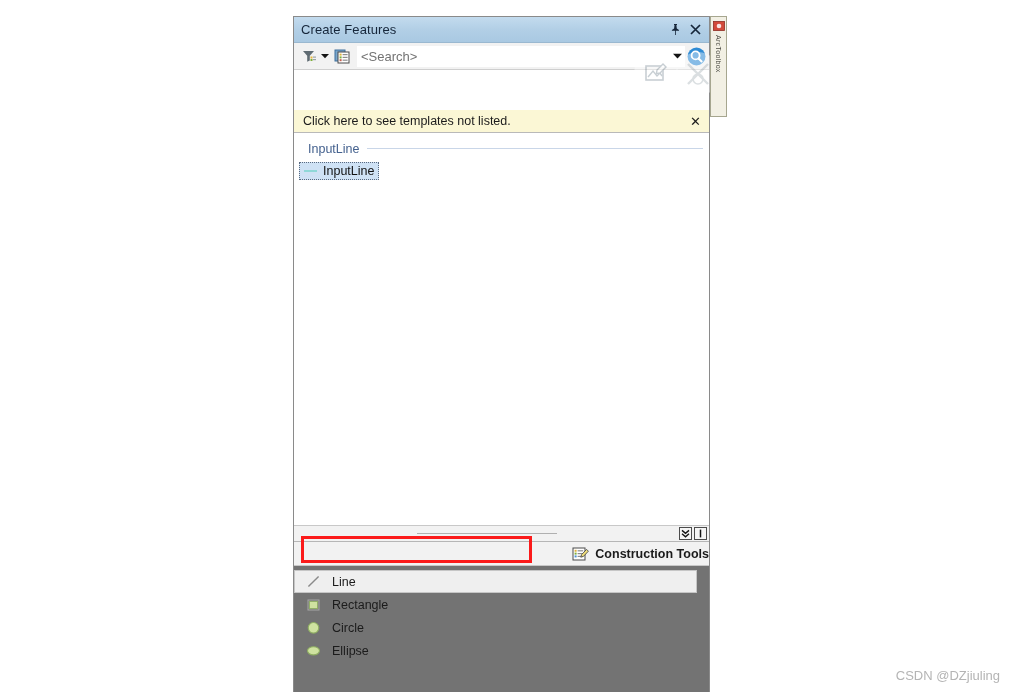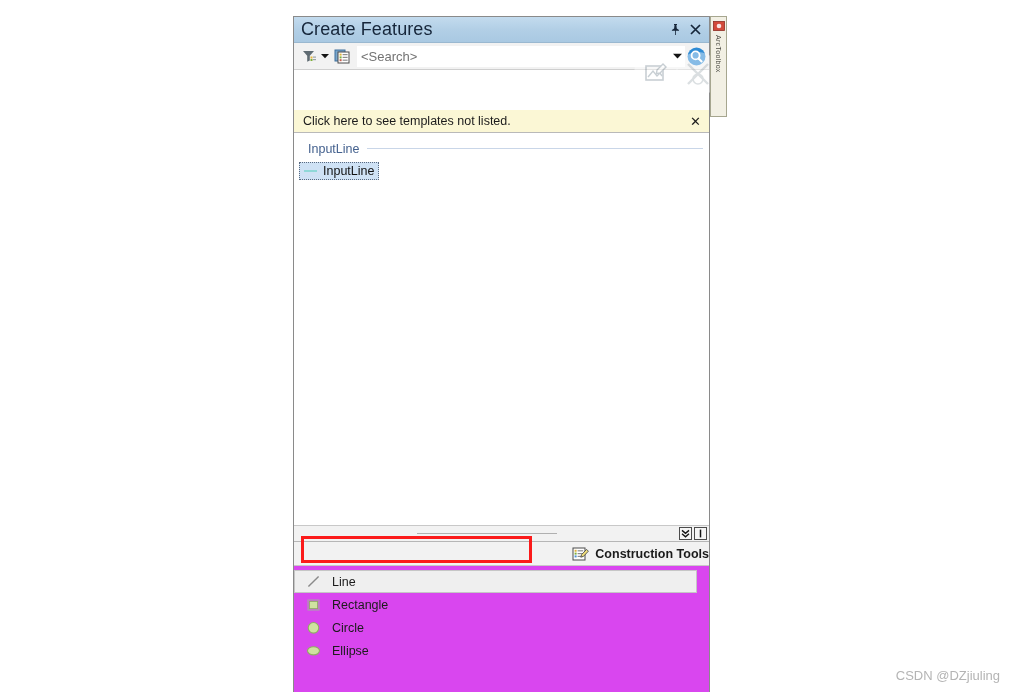--- a/index.html
+++ b/index.html
@@ -36,21 +36,21 @@
     background: linear-gradient(to bottom, #c3dbee 0%, #b2cfe6 50%, #a9c9e2 100%);
     border-bottom: 1px solid #9ab8d0;
     display: flex;
     align-items: center;
     padding: 0 4px 0 7px;
     box-sizing: border-box;
     flex: 0 0 auto;
     position: relative;
   }
   .panel-title {
-    font-size: 18px;
+    font-size: 13px;
     color: #16263a;
     font-weight: 400;
     letter-spacing: 0.1px;
     white-space: nowrap;
   }
   .titlebar-buttons {
     margin-left: auto;
     display: flex;
     align-items: center;
     gap: 7px;
@@ -266,21 +266,21 @@
     justify-content: flex-end;
   }
   .ct-header-label {
     font-size: 12.5px;
     font-weight: bold;
     color: #1b1b1b;
     white-space: nowrap;
   }
   .ct-list {
     flex: 1 1 auto;
-    background: #d946ef;
+    background: #737373;
     padding: 4px 0 0 0;
     box-sizing: border-box;
     position: relative;
   }
   .ct-row {
     display: flex;
     align-items: center;
     gap: 10px;
     height: 23px;
     padding-left: 11px;

